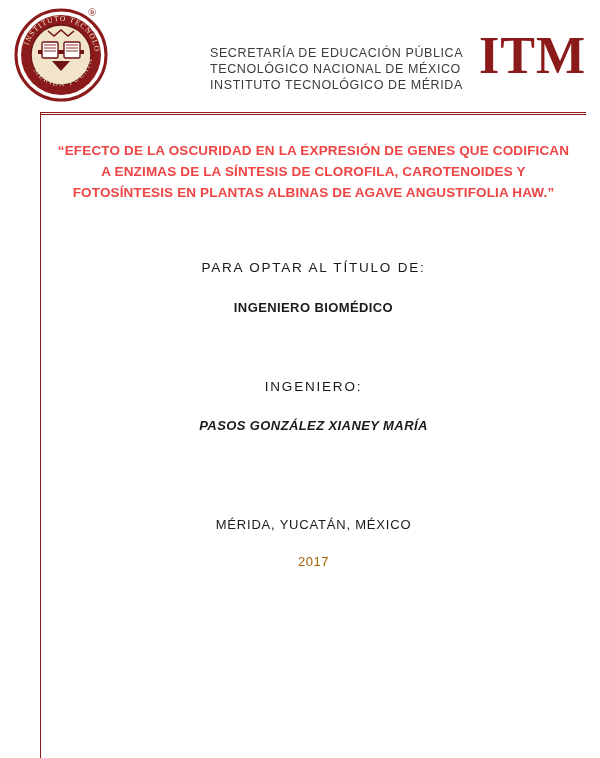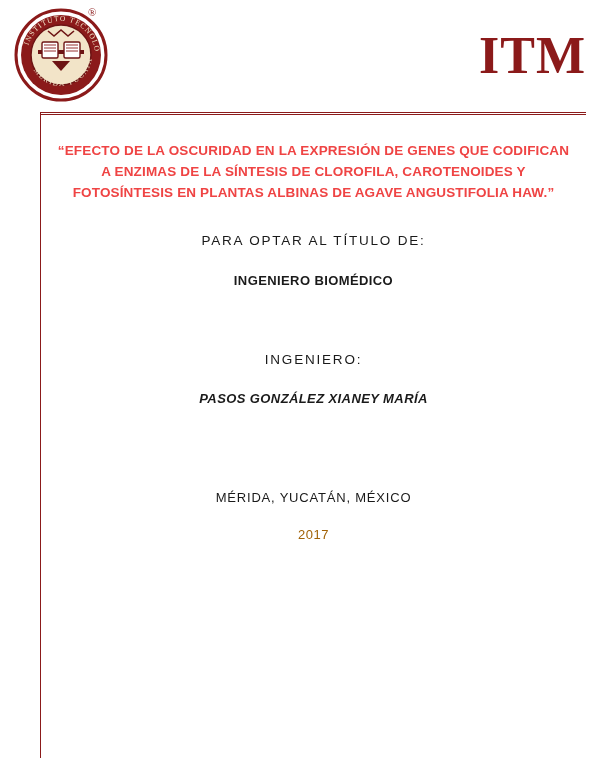--- a/index.html
+++ b/index.html
@@ -124,21 +124,21 @@
   }
   .opcion-value {
     margin-top: 25px;
     font-size: 13px;
     font-weight: bold;
     letter-spacing: 0.4px;
     color: #1a1a1a;
   }
 
   .block-titulo {
-    margin-top: 30px;
+    margin-top: 57px;
     text-align: center;
   }
   .titulo-label {
     font-size: 13.5px;
     letter-spacing: 1.8px;
     color: #1a1a1a;
   }
   .titulo-value {
     margin-top: 25px;
     font-size: 13px;
@@ -205,20 +205,25 @@
           <textPath href="#arcTop" startOffset="9%">INSTITUTO TECNOLOGICO</textPath>
         </text>
         <text font-family="Liberation Serif, serif" font-size="7.5" fill="#f2e4c8" letter-spacing="1.4">
           <textPath href="#arcBottom" startOffset="16%">MERIDA YUCATAN</textPath>
         </text>
       </svg>
     </div>
 
     <div class="logo-reg">®</div>
 
+    <div class="header-text">
+      <div>SECRETARÍA DE EDUCACIÓN PÚBLICA</div>
+      <div>TECNOLÓGICO NACIONAL DE MÉXICO</div>
+      <div>INSTITUTO TECNOLÓGICO DE MÉRIDA</div>
+    </div>
 
     <div class="itm">ITM</div>
 
     <div class="rule"></div>
   </div>
 
   <div class="vline"></div>
 
   <div class="content">
 

